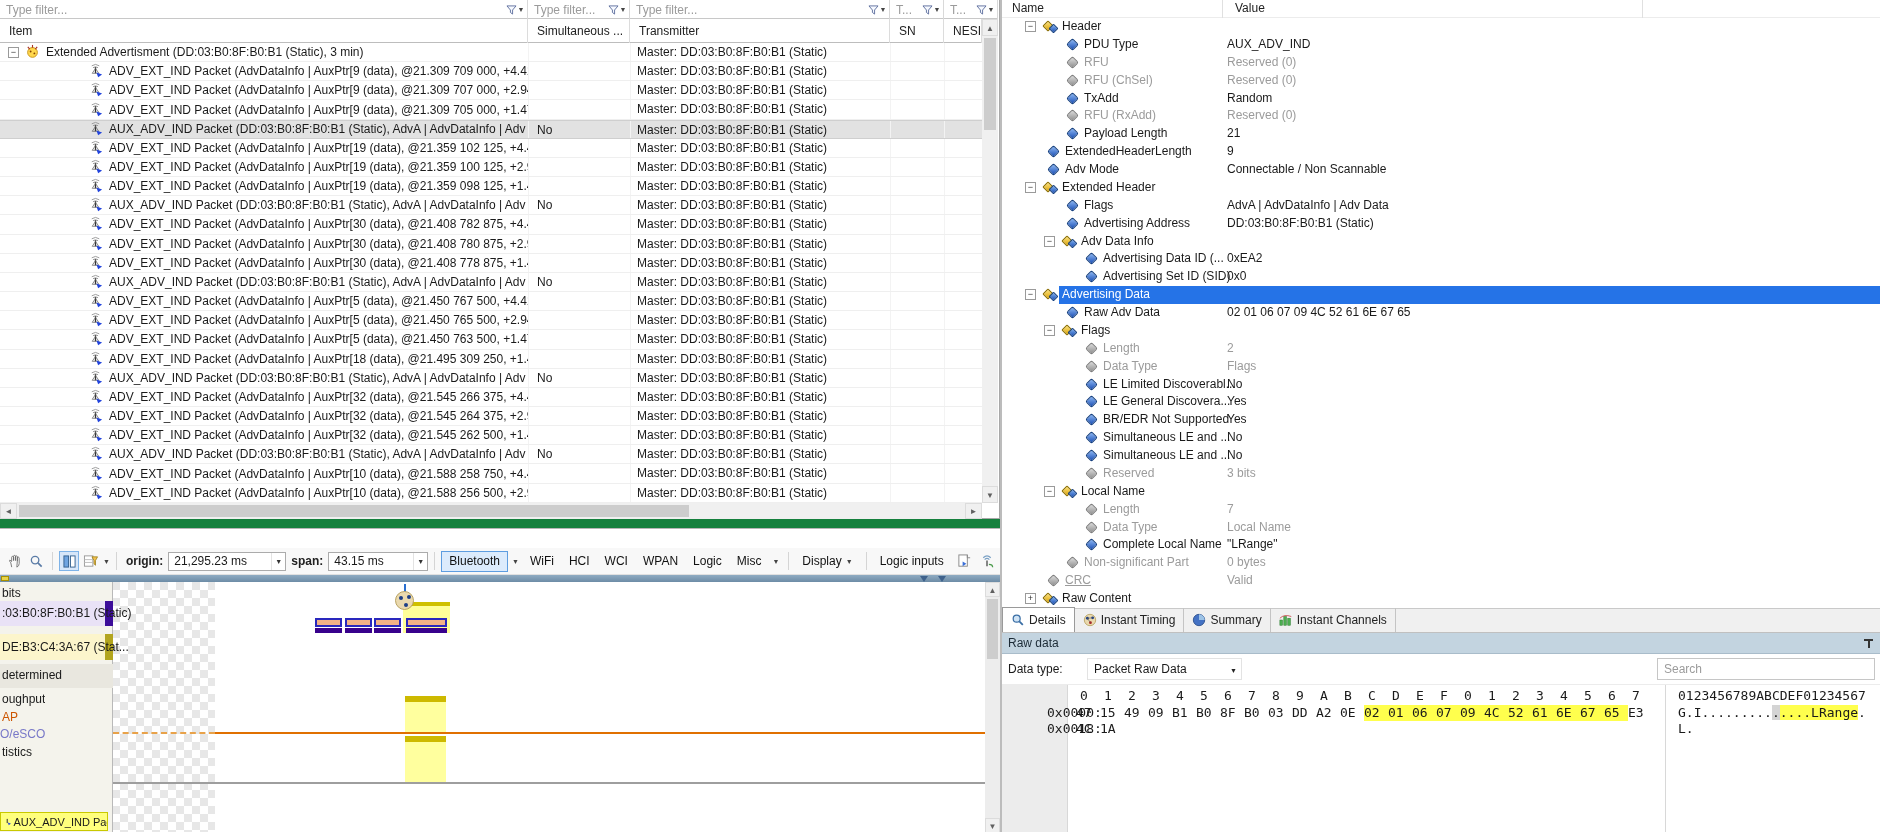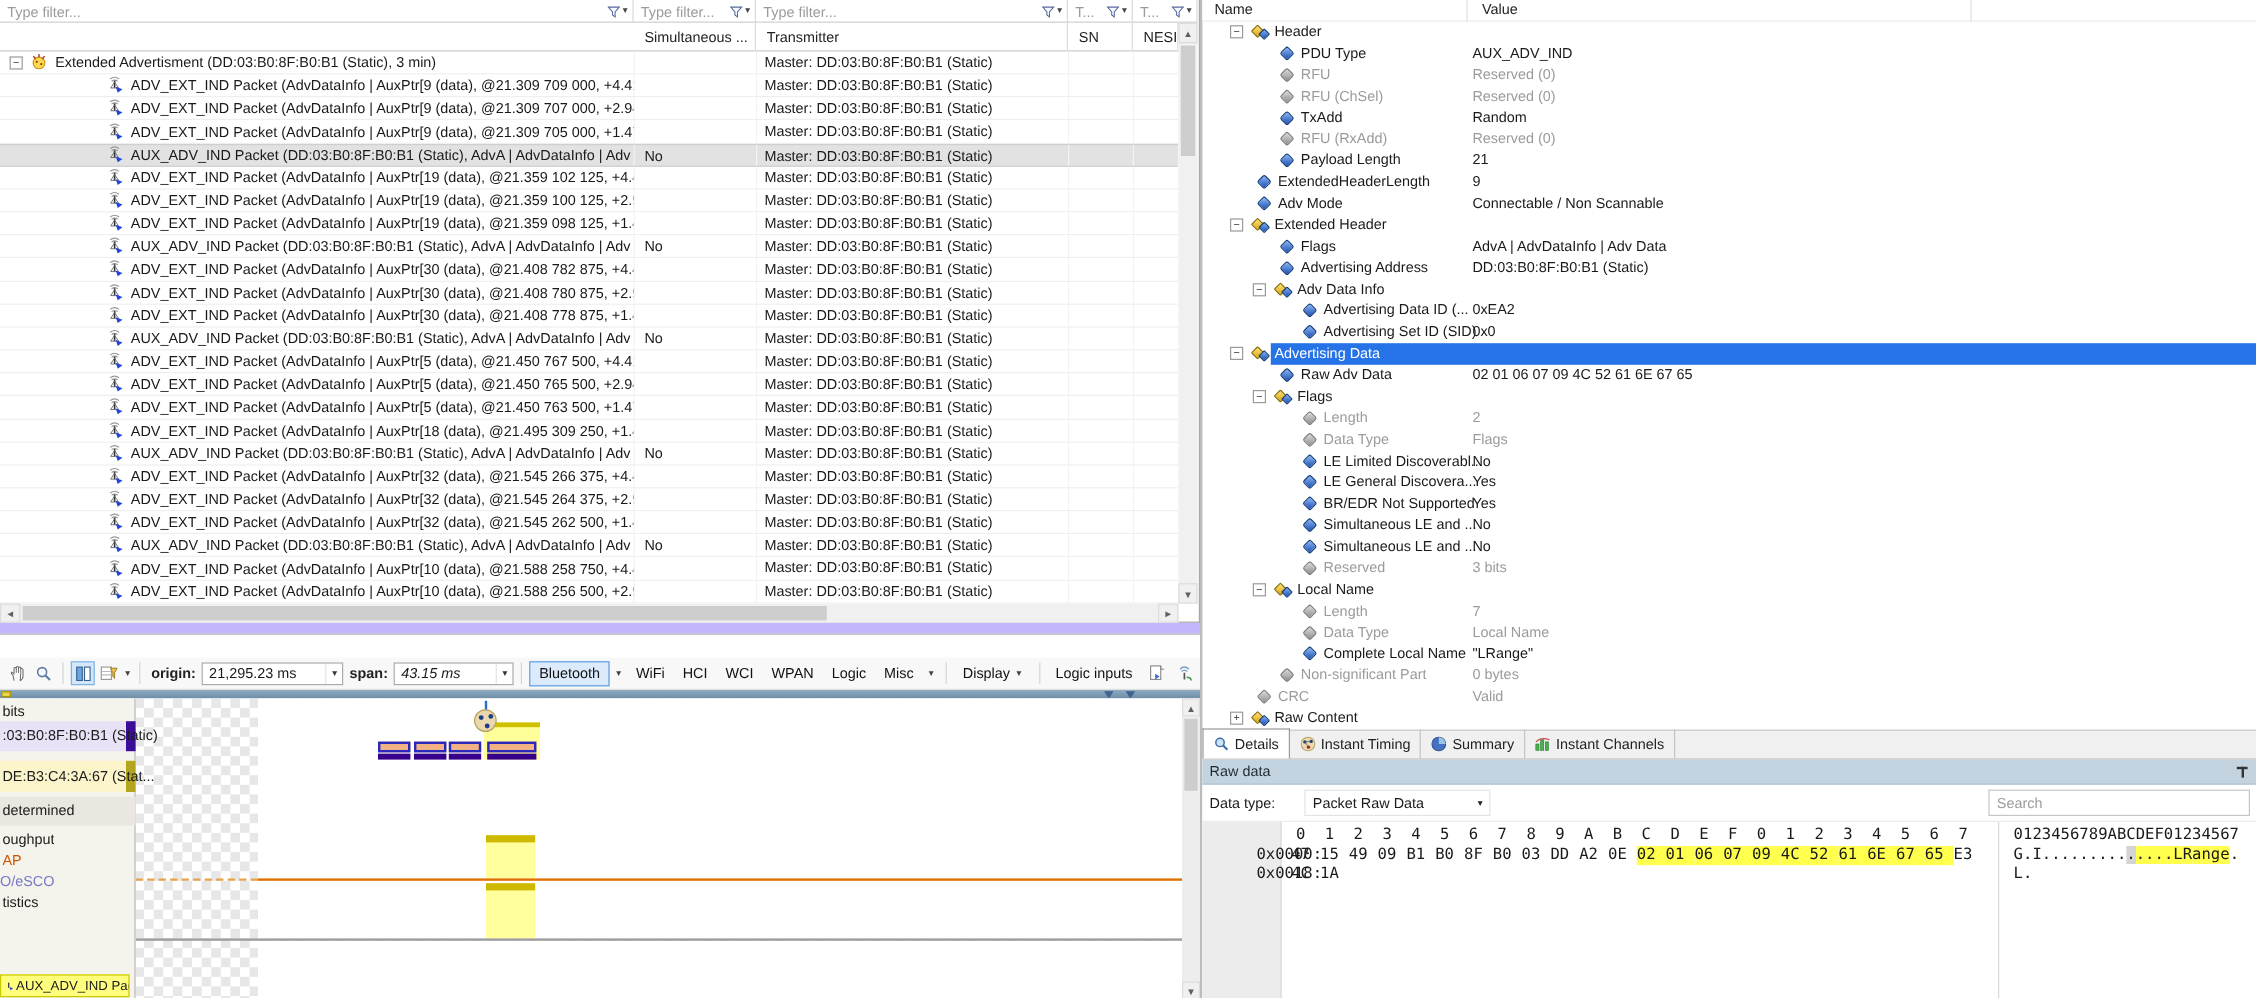--- a/index.html
+++ b/index.html
@@ -1,18 +1,18 @@
 <!DOCTYPE html>
 <html style="--sel-blue: #2573e7; --hl-yellow: #ffff4d; --ap-orange: #cc5500;"><head>
 <meta charset="utf-8">
 <style>
   * { margin:0; padding:0; box-sizing:border-box; }
   html,body { width:1880px; height:832px; overflow:hidden; }
   body { font-family:"Liberation Sans", sans-serif; font-size:12px; color:#1a1a1a; background:#f0f0f0; }
-  #root { position:relative; width:1880px; height:832px; background:#c4b5fd; }
+  #root { position:relative; width:1880px; height:832px; background:#15803d; }
   .abs { position:absolute; }
 
   
   #packet-list { left:0; top:0; width:1000px; height:519px; background:#fff; border:1px solid #a8a8a8; border-left:none; border-top:none; }
   #filter-row { left:0; top:0; width:998px; height:19px; background:#fff; border-bottom:1px solid #c8c8c8; display:flex; }
   .filter-seg { height:19px; display:flex; align-items:center; border-right:1px solid #d9d9d9; overflow:hidden; }
   .filter-input { flex:1; color:#9b9b9b; padding-left:6px; white-space:nowrap; overflow:hidden; }
   .funnel-btn { width:24px; height:17px; display:flex; align-items:center; justify-content:center; gap:1px; flex:none; }
   .funnel-btn svg { display:block; }
   .dd-arrow { font-size:7px; color:#444; line-height:1; }
@@ -183,20 +183,21 @@
             <span>
               <svg width="11" height="10" viewBox="0 0 12 11">
                 <path d="M1 1 L11 1 L7.2 5.5 V10 L4.8 8.2 V5.5 Z" fill="#f6f9ff" stroke="#5a6b9c" stroke-width="1"></path>
               </svg>
             </span>
             <span class="dd-arrow">▼</span>
           </div>
         </div>
       </div>
     <div id="header-row" class="abs">
+        <div class="col-head" style="left: 0px; width: 528px;">Item</div>
         <div class="col-head" style="left: 528px; width: 102px;">Simultaneous ...</div>
         <div class="col-head" style="left: 630px; width: 260px;">Transmitter</div>
         <div class="col-head" style="left: 890px; width: 54px;">SN</div>
         <div class="col-head" style="left: 944px; width: 38px;">NESI</div>
       </div>
     <div id="list-body" class="abs">
         <div class="lrow">
           <div class="item-cell">
             <span class="expander" style="margin-left:8px;">−</span>
             <span class="row-icon" style="margin-left:6px;">
@@ -721,21 +722,21 @@
           </svg>
       </span>
       <span class="dd-arrow">▼</span>
       <span class="tb-sep"></span>
       <span class="tb-lbl">origin:</span>
       <span class="combo" style="width:118px;">
         <span class="val" style="flex:1;">21,295.23 ms</span>
         <span class="ca">▼</span>
       </span>
       <span class="tb-lbl">span:</span>
-      <span class="combo" style="width:100px;font-style:italic;">
+      <span class="combo" style="width:100px;">
         <span class="val" style="flex:1;">43.15 ms</span>
         <span class="ca">▼</span>
       </span>
       <span class="tb-sep"></span>
       <span id="proto-buttons" style="display:flex;align-items:center;gap:1px;">
           <span class="tgl on">
             <span>Bluetooth</span>
           </span>
           <span class="dd-arrow" style="padding: 0px 3px;">▼</span>
           <span class="tgl">
@@ -1042,21 +1043,21 @@
           <span class="nm" style="left:101px;">Complete Local Name</span>
           <span class="vl">"LRange"</span>
         </div>
         <div class="trow dim">
           <span class="gem dim" style="left:66px;"></span>
           <span class="nm" style="left:82px;">Non-significant Part</span>
           <span class="vl">0 bytes</span>
         </div>
         <div class="trow dim">
           <span class="gem dim" style="left:47px;"></span>
-          <span class="nm" style="left:63px;">CRC</span>
+          <span class="nm" style="left:63px;text-decoration:underline;">CRC</span>
           <span class="vl">Valid</span>
         </div>
         <div class="trow">
           <span class="expander" style="position:absolute;left:23px;top:3px;">+</span>
           <span class="gicon" style="left:42px;">
             <span class="d1"></span>
             <span class="d2"></span>
           </span>
           <span class="nm" style="left:60px;">Raw Content</span>
         </div>

